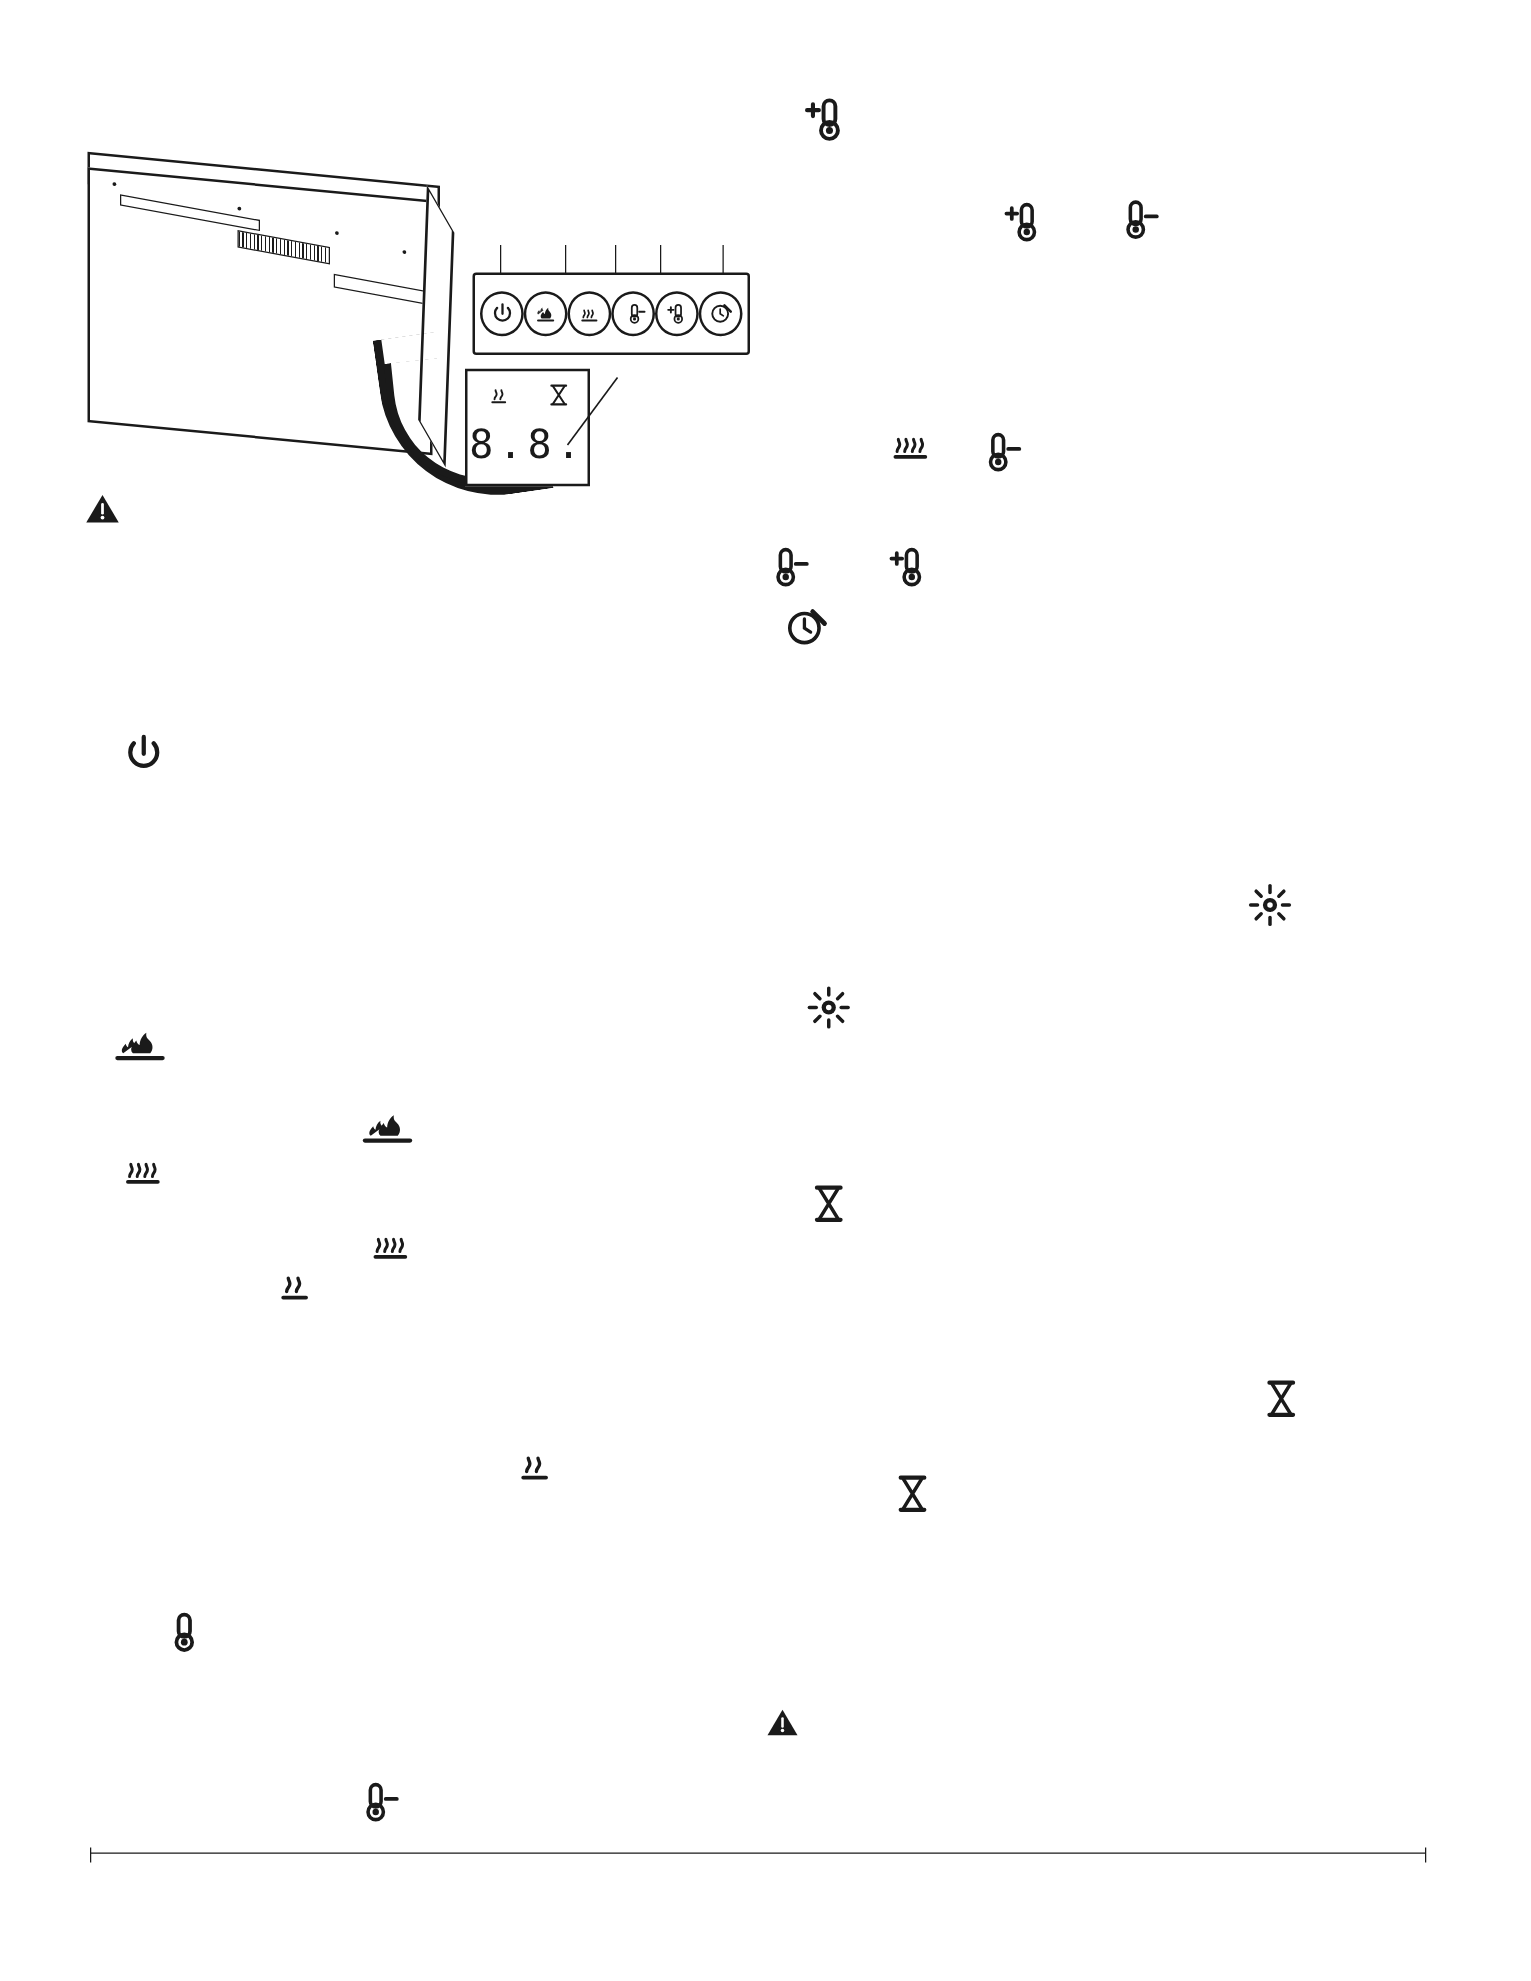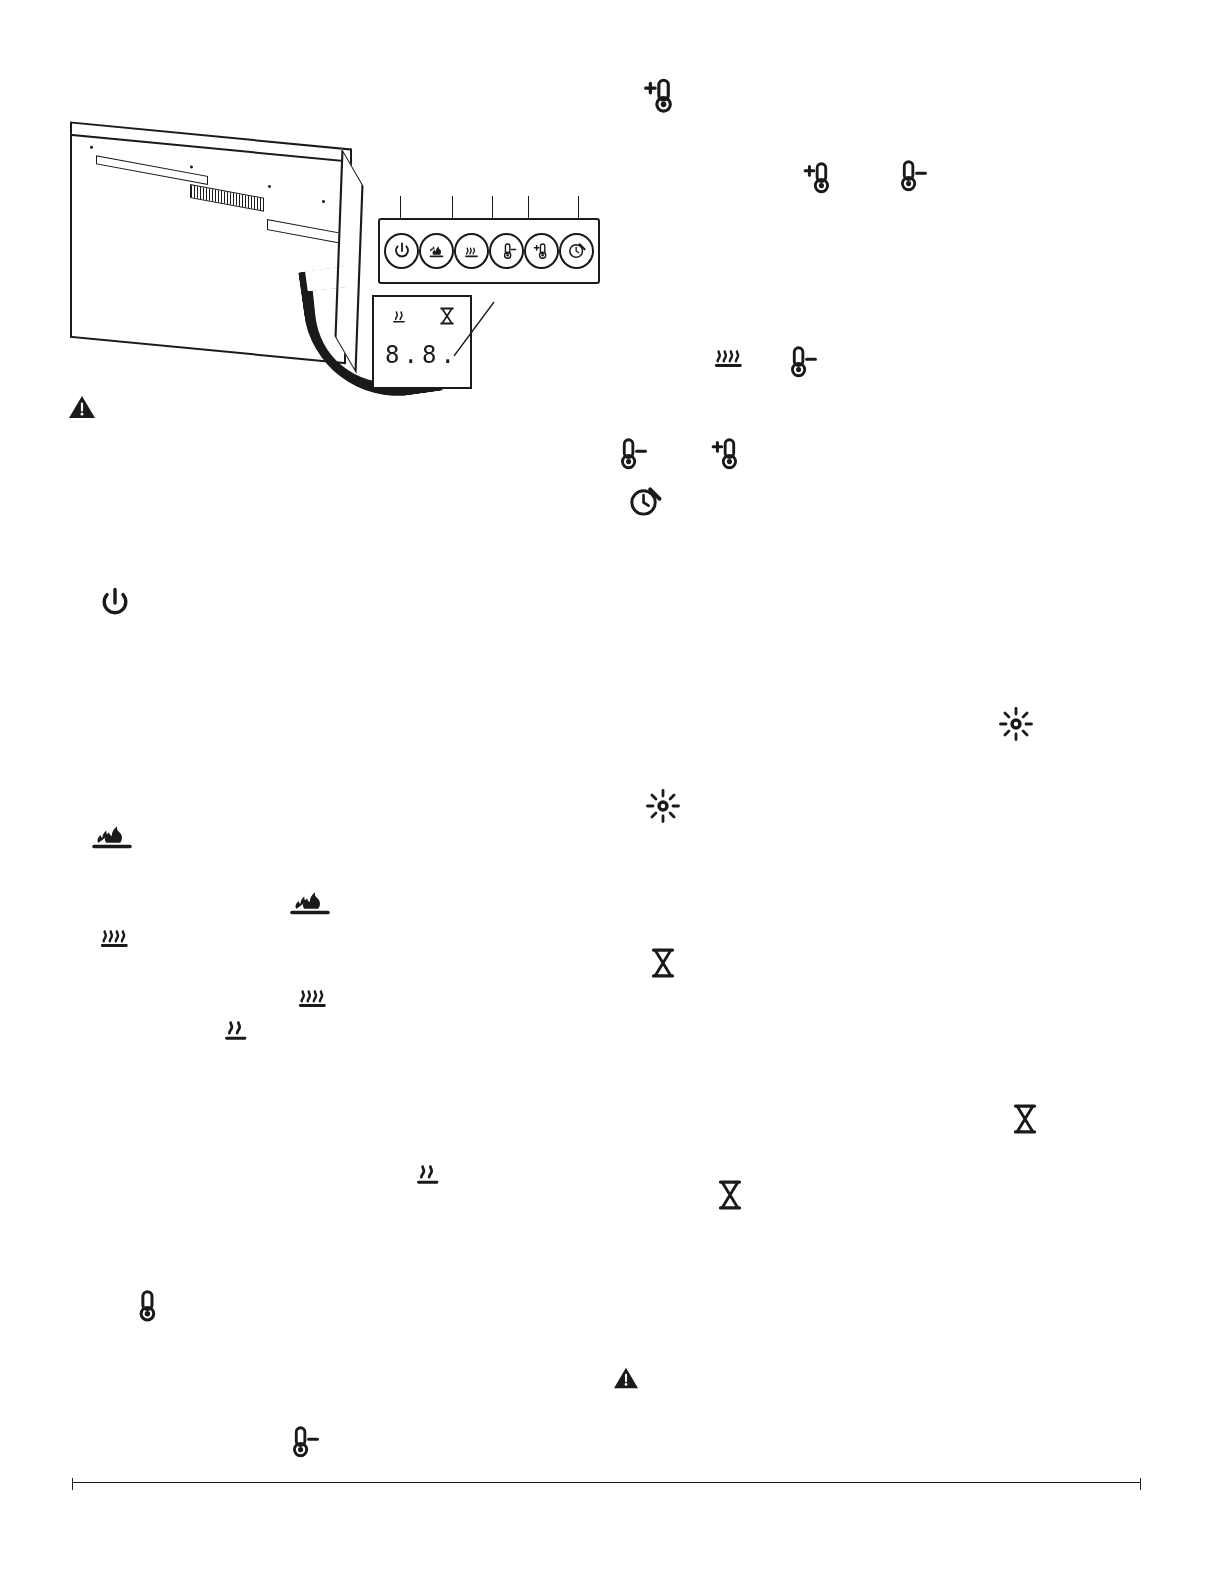--- a/index.html
+++ b/index.html
@@ -124,21 +124,21 @@
     width: 96px; height: 90px;
     border: 2px solid #1a1a1a;
     background: #fff;
   }
   .display .row-icons {
     display: flex; justify-content: space-around; align-items: center;
     height: 34px; padding-top: 4px;
   }
   .seg {
     font-family: "DejaVu Sans Mono", monospace;
-    font-size: 24px;
+    font-size: 32px;
     letter-spacing: 4px;
     text-align: center;
     color: #1a1a1a;
     line-height: 40px;
   }
   .disp-leader {
     position: absolute;
     left: 452px; top: 300px;
     width: 44px; height: 58px;
   }

